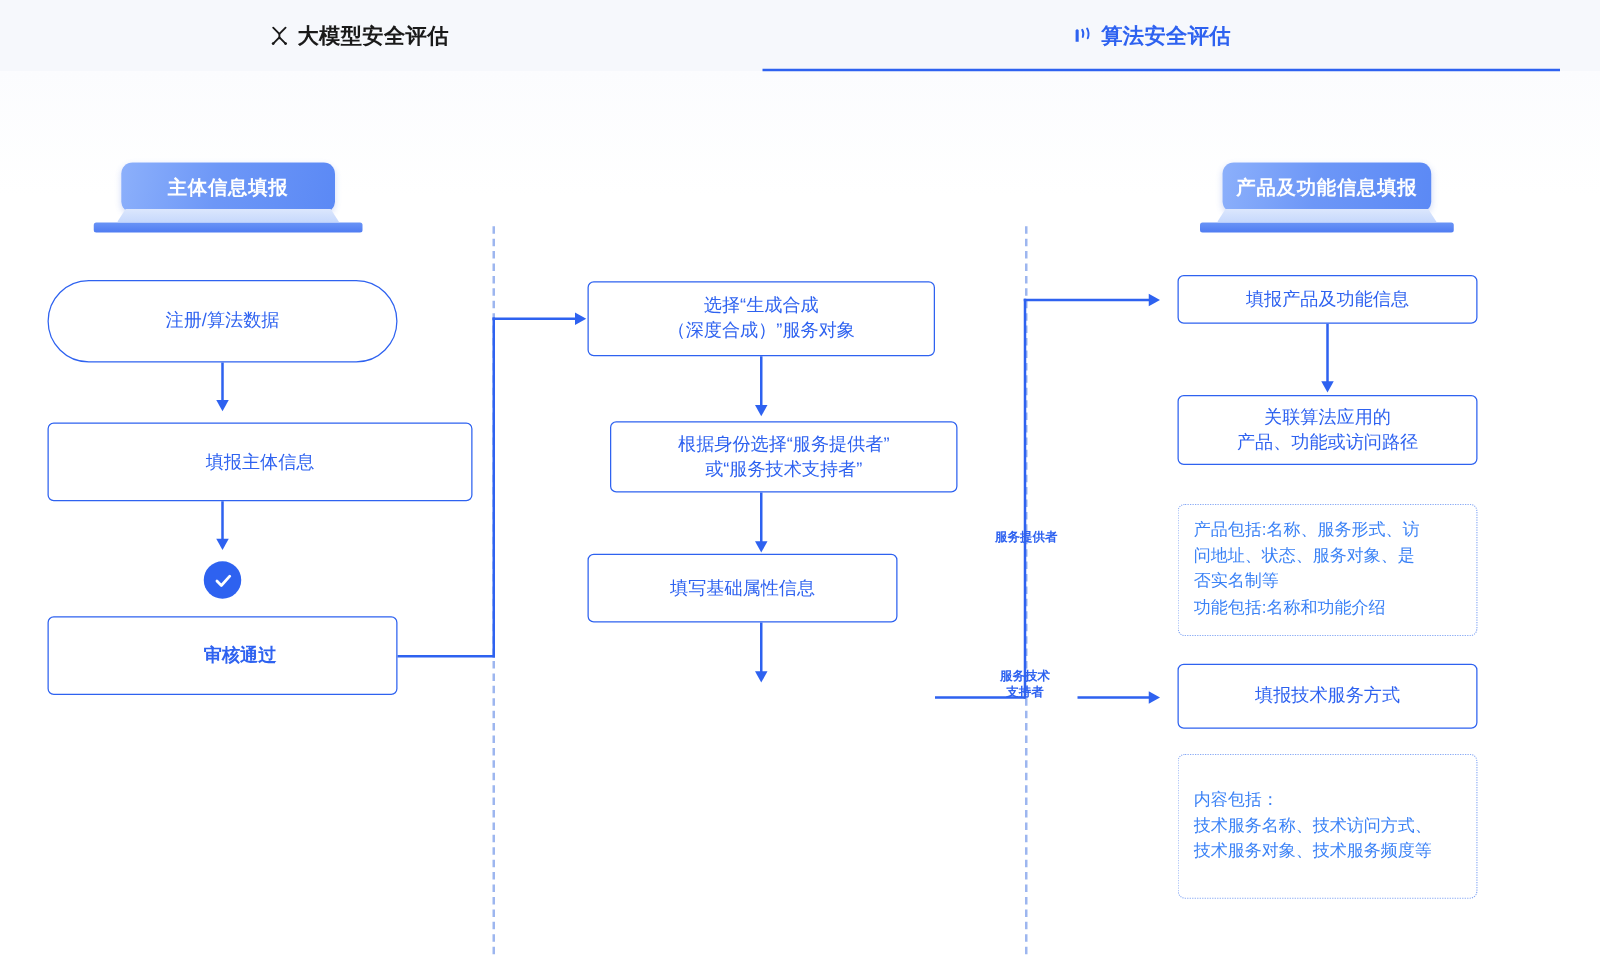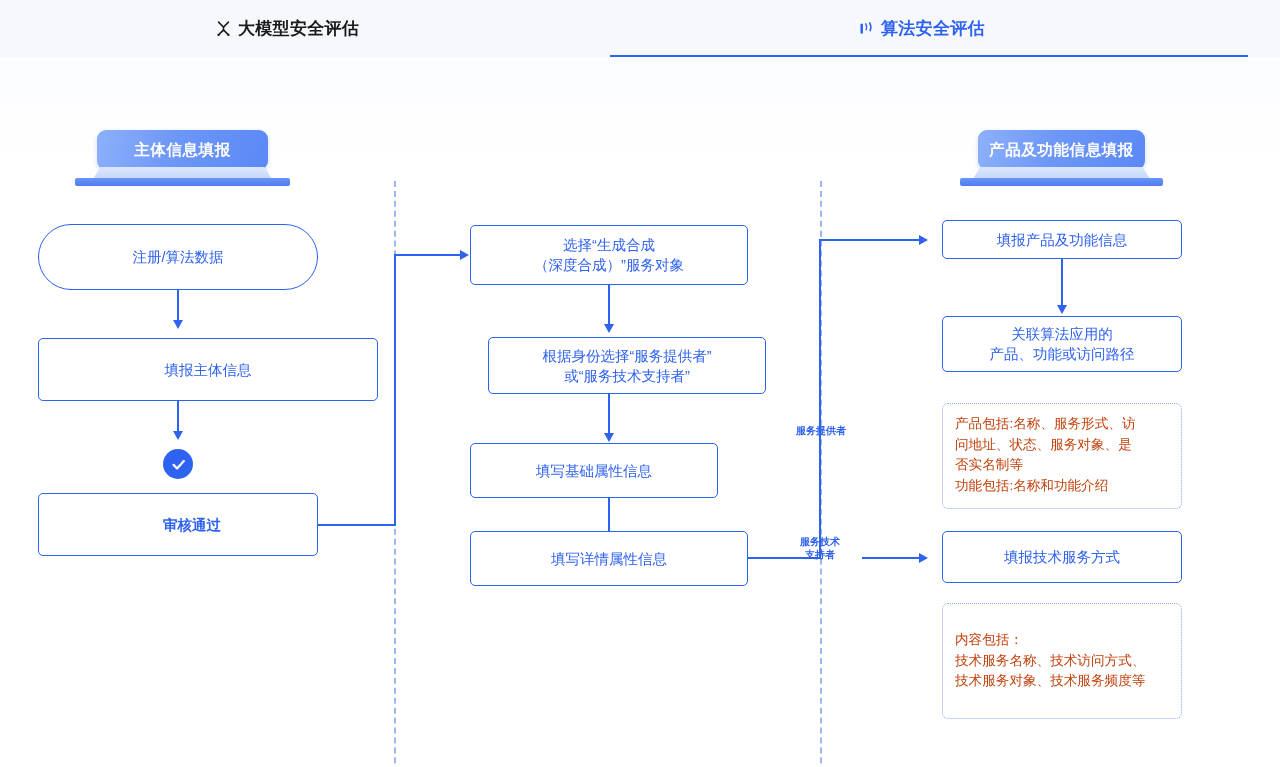--- a/index.html
+++ b/index.html
@@ -84,21 +84,21 @@
   }
   .node.pill { border-radius: 999px; }
   .node .t { white-space: pre-line; }
 
   
   .note {
     position: absolute;
     border: 1.6px dotted #87a9f5;
     border-radius: 6px;
     background: #fff;
-    color: #c2410c;
+    color: #3b82f6;
     font-size: 13.6px;
     line-height: 1.52;
     padding: 10px 10px 10px 12px;
     white-space: pre-line;
   }
 
   
   .ln { position: absolute; background: #2e62f0; }
   .vline { width: 2px; }
   .hline { height: 2px; }
@@ -226,23 +226,20 @@
     <div class="ln vline" style="left:608px; top:337px; width:2px; height:41px;"></div>
     <div class="arrow-down" style="left:603.5px; top:376px;"></div>
 
     <div class="node" style="left:470px; top:386px; width:248px; height:55px;">
       <div class="t">填写基础属性信息</div>
     </div>
 
     <div class="ln vline" style="left:608px; top:441px; width:2px; height:41px;"></div>
     <div class="arrow-down" style="left:603.5px; top:480px;"></div>
 
-    <div class="node" style="left:470px; top:474px; width:278px; height:55px;">
-      <div class="t">填写详情属性信息</div>
-    </div>
 
 
     <div class="ln hline" style="left:748px; top:500px; width:72px; height:2px;"></div>
 
     <div class="ln vline" style="left:819px; top:182px; width:2px; height:320px;"></div>
 
     <div class="ln hline" style="left:819px; top:182px; width:102px; height:2px;"></div>
     <div class="arrow-right" style="left:919px; top:177.5px;"></div>
 
     <div class="ln hline" style="left:862px; top:500px; width:58px; height:2px;"></div>

